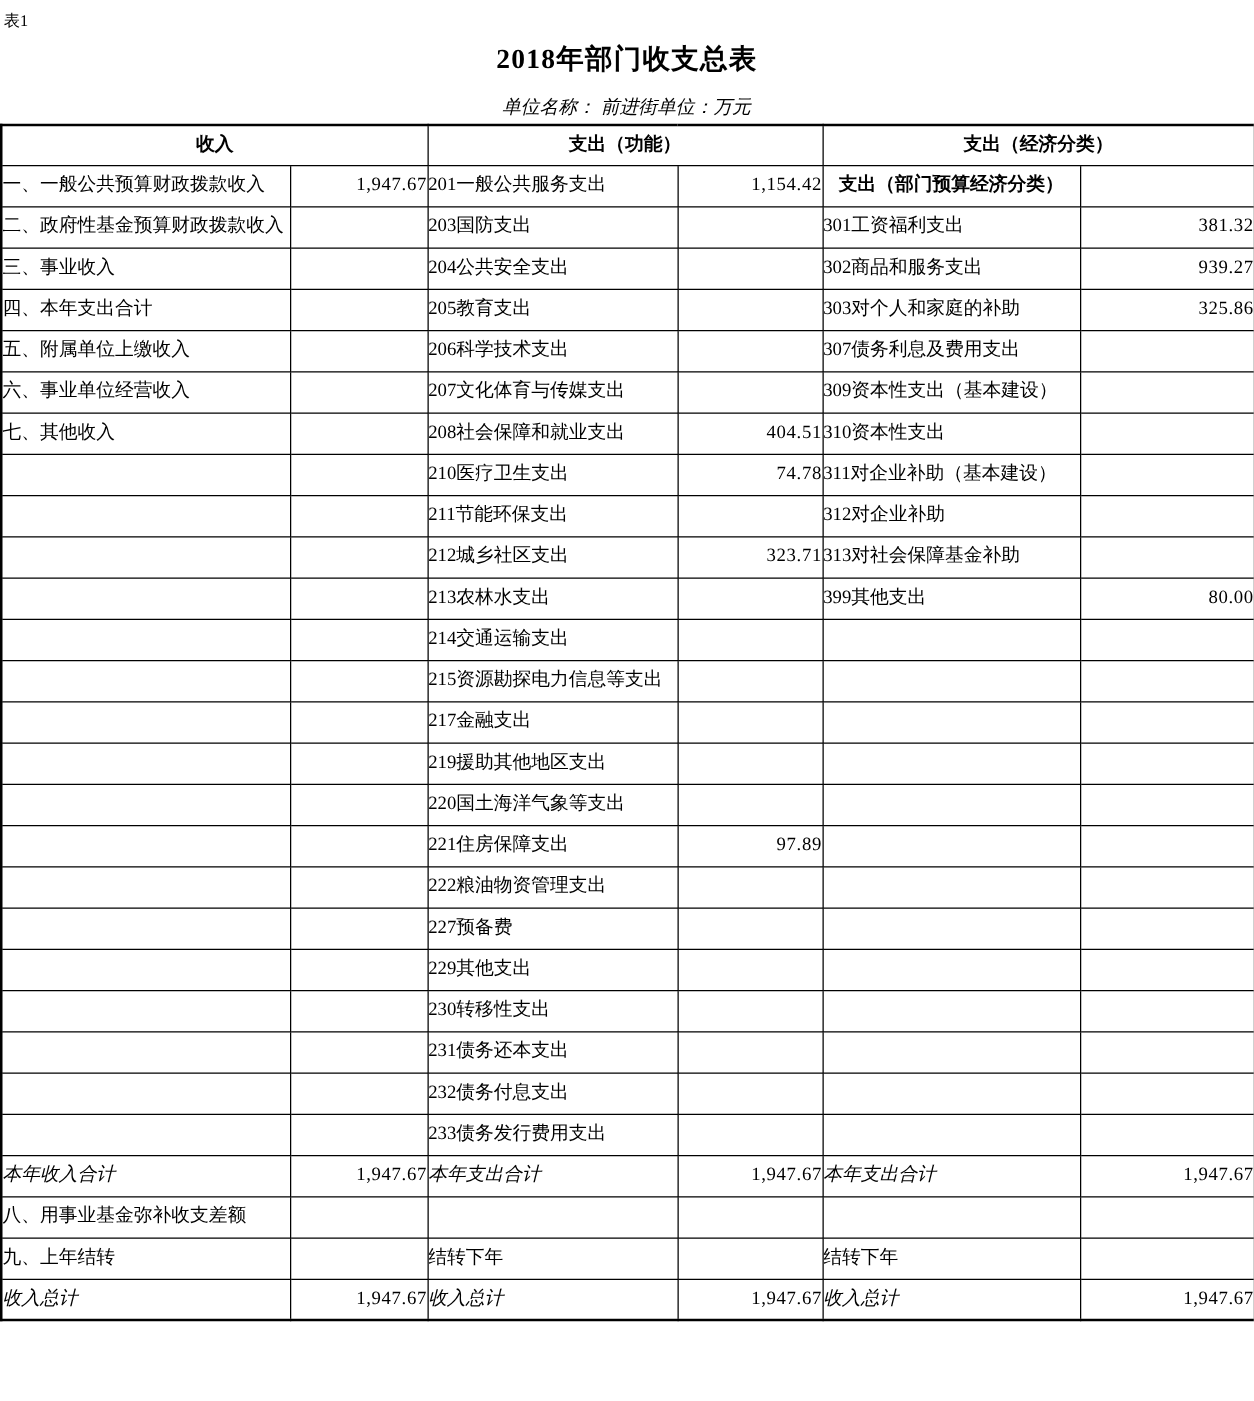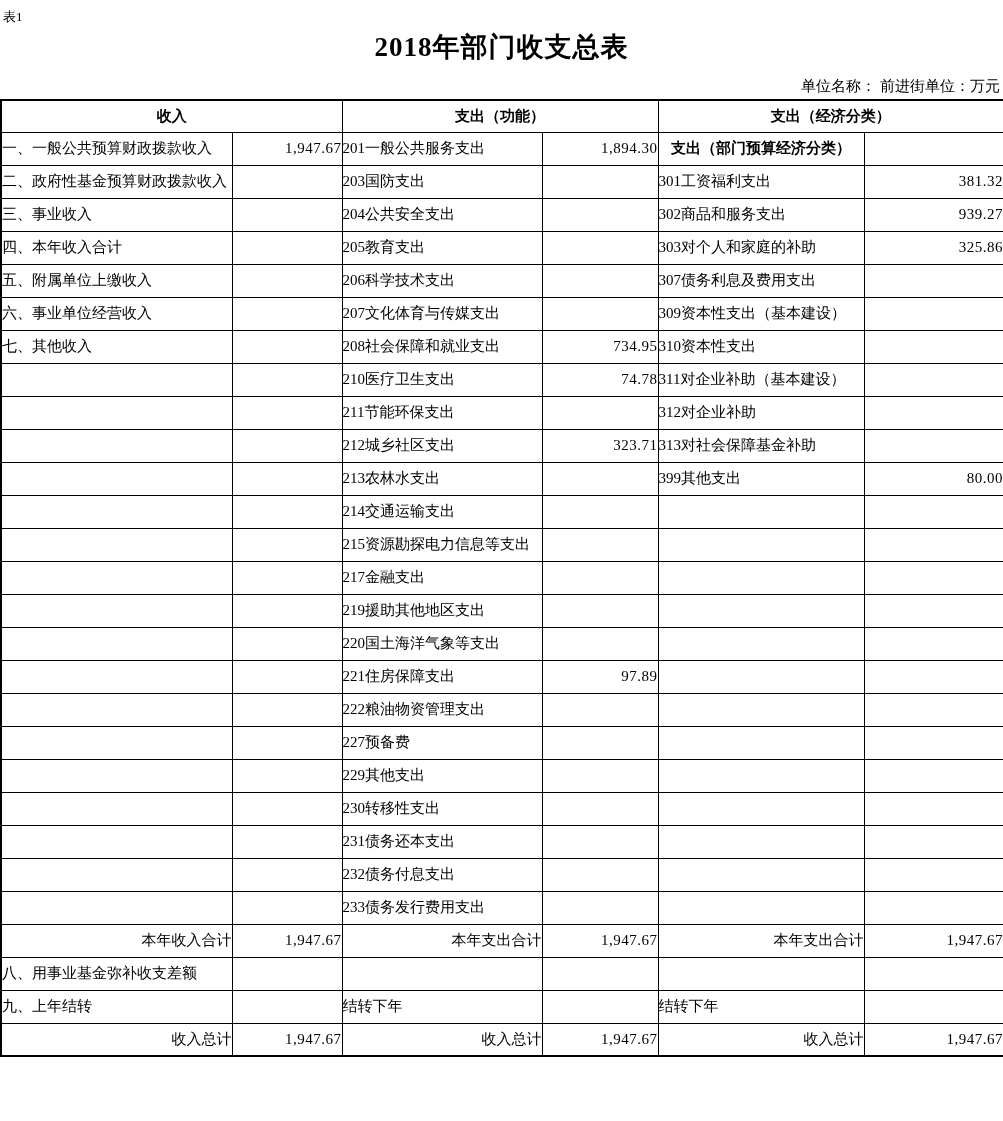--- a/index.html
+++ b/index.html
@@ -11,46 +11,46 @@
   }
   .page { position: relative; width: 1003px; height: 1121px; }
 
   .top-area { position: relative; height: 99px; }
   .table-label {
     position: absolute; left: 3px; top: 10px;
     font-size: 13px; line-height: 14px;
   }
   .page-title {
     position: absolute; top: 30px; left: 0; width: 100%;
-    text-align: center; font-size: 27px; font-weight: bold;
+    text-align: center; font-size: 22px; font-weight: bold;
     letter-spacing: 1px; line-height: 34px;
   }
   .meta-row {
     position: absolute; bottom: 4px; left: 2px; right: 3px;
-    display: flex; justify-content: flex-end;
-    font-size: 15px; line-height: 17px;
+    display: flex; justify-content: center;
+    font-size: 15px; line-height: 17px; font-style: italic;
   }
   .unit-name-value { margin-left: 4px; }
 
   table.budget {
     width: 1003px; border-collapse: collapse; table-layout: fixed;
     border: 2px solid #000;
   }
   table.budget th, table.budget td {
     border: 1px solid #000;
     font-size: 15px; line-height: 17px;
     overflow: hidden; white-space: nowrap;
     padding: 0;
   }
   table.budget thead tr { height: 32px; }
   table.budget tbody tr { height: 33px; padding-left: 24px; }
   table.budget th { font-weight: bold; text-align: center; }
   td.item  { text-align: left; padding-left: 3px; }
   td.value { text-align: right; padding-right: 4px; letter-spacing: 0.5px; }
-  td.center { text-align: right; padding-left: 0; }
+  td.center { text-align: left; padding-left: 0; font-style: italic; }
   td.bold { font-weight: bold; text-align: center; }
 </style>
 </head>
 <body>
 
 <div class="page">
   <div class="top-area">
     <div class="table-label">表1</div>
     <div class="page-title">2018年部门收支总表</div>
     <div class="meta-row">
@@ -73,42 +73,42 @@
           <th colspan="2">收入</th>
           <th colspan="2">支出（功能）</th>
           <th colspan="2">支出（经济分类）</th>
         </tr>
       </thead>
     <tbody>
         <tr>
           <td class="item">一、一般公共预算财政拨款收入</td>
           <td class="value">1,947.67</td>
           <td class="item">201一般公共服务支出</td>
-          <td class="value">1,894.30</td>
+          <td class="value">1,154.42</td>
           <td class="item bold">支出（部门预算经济分类）</td>
           <td class="value"></td>
         </tr>
         <tr>
           <td class="item">二、政府性基金预算财政拨款收入</td>
           <td class="value"></td>
           <td class="item">203国防支出</td>
           <td class="value"></td>
           <td class="item">301工资福利支出</td>
           <td class="value">381.32</td>
         </tr>
         <tr>
           <td class="item">三、事业收入</td>
           <td class="value"></td>
           <td class="item">204公共安全支出</td>
           <td class="value"></td>
           <td class="item">302商品和服务支出</td>
           <td class="value">939.27</td>
         </tr>
         <tr>
-          <td class="item">四、本年收入合计</td>
+          <td class="item">四、本年支出合计</td>
           <td class="value"></td>
           <td class="item">205教育支出</td>
           <td class="value"></td>
           <td class="item">303对个人和家庭的补助</td>
           <td class="value">325.86</td>
         </tr>
         <tr>
           <td class="item">五、附属单位上缴收入</td>
           <td class="value"></td>
           <td class="item">206科学技术支出</td>
@@ -121,21 +121,21 @@
           <td class="value"></td>
           <td class="item">207文化体育与传媒支出</td>
           <td class="value"></td>
           <td class="item">309资本性支出（基本建设）</td>
           <td class="value"></td>
         </tr>
         <tr>
           <td class="item">七、其他收入</td>
           <td class="value"></td>
           <td class="item">208社会保障和就业支出</td>
-          <td class="value">734.95</td>
+          <td class="value">404.51</td>
           <td class="item">310资本性支出</td>
           <td class="value"></td>
         </tr>
         <tr>
           <td class="item"></td>
           <td class="value"></td>
           <td class="item">210医疗卫生支出</td>
           <td class="value">74.78</td>
           <td class="item">311对企业补助（基本建设）</td>
           <td class="value"></td>

